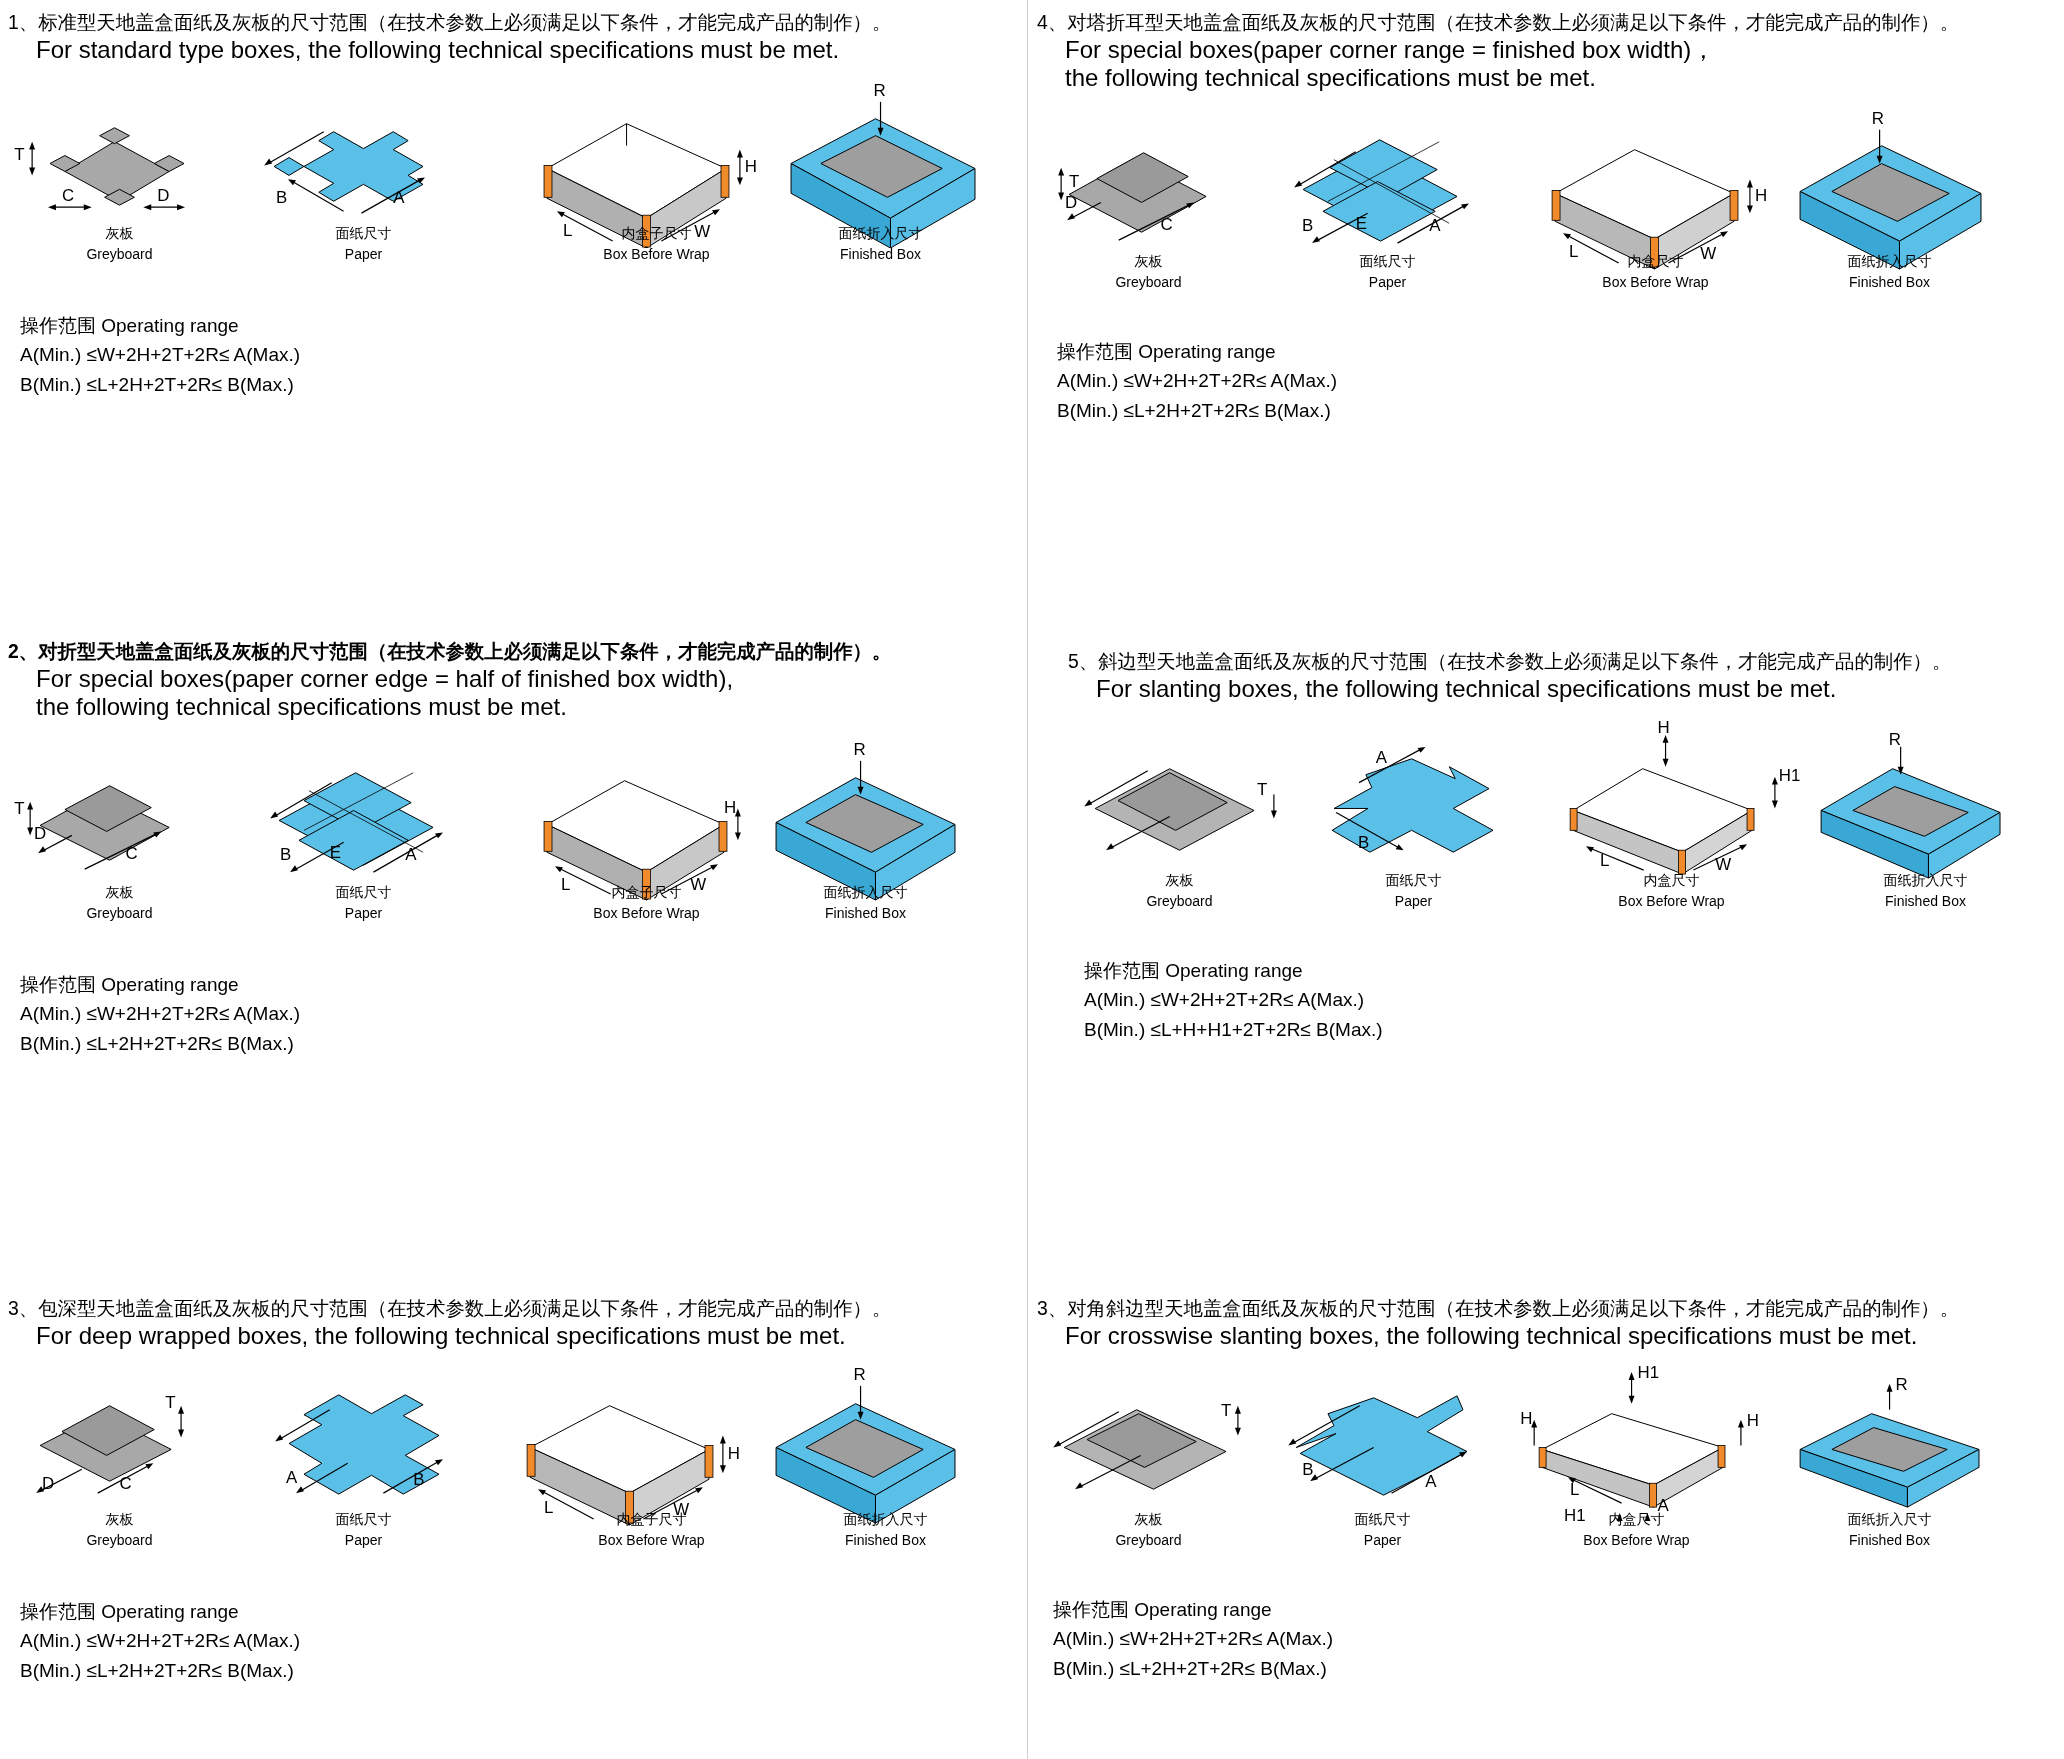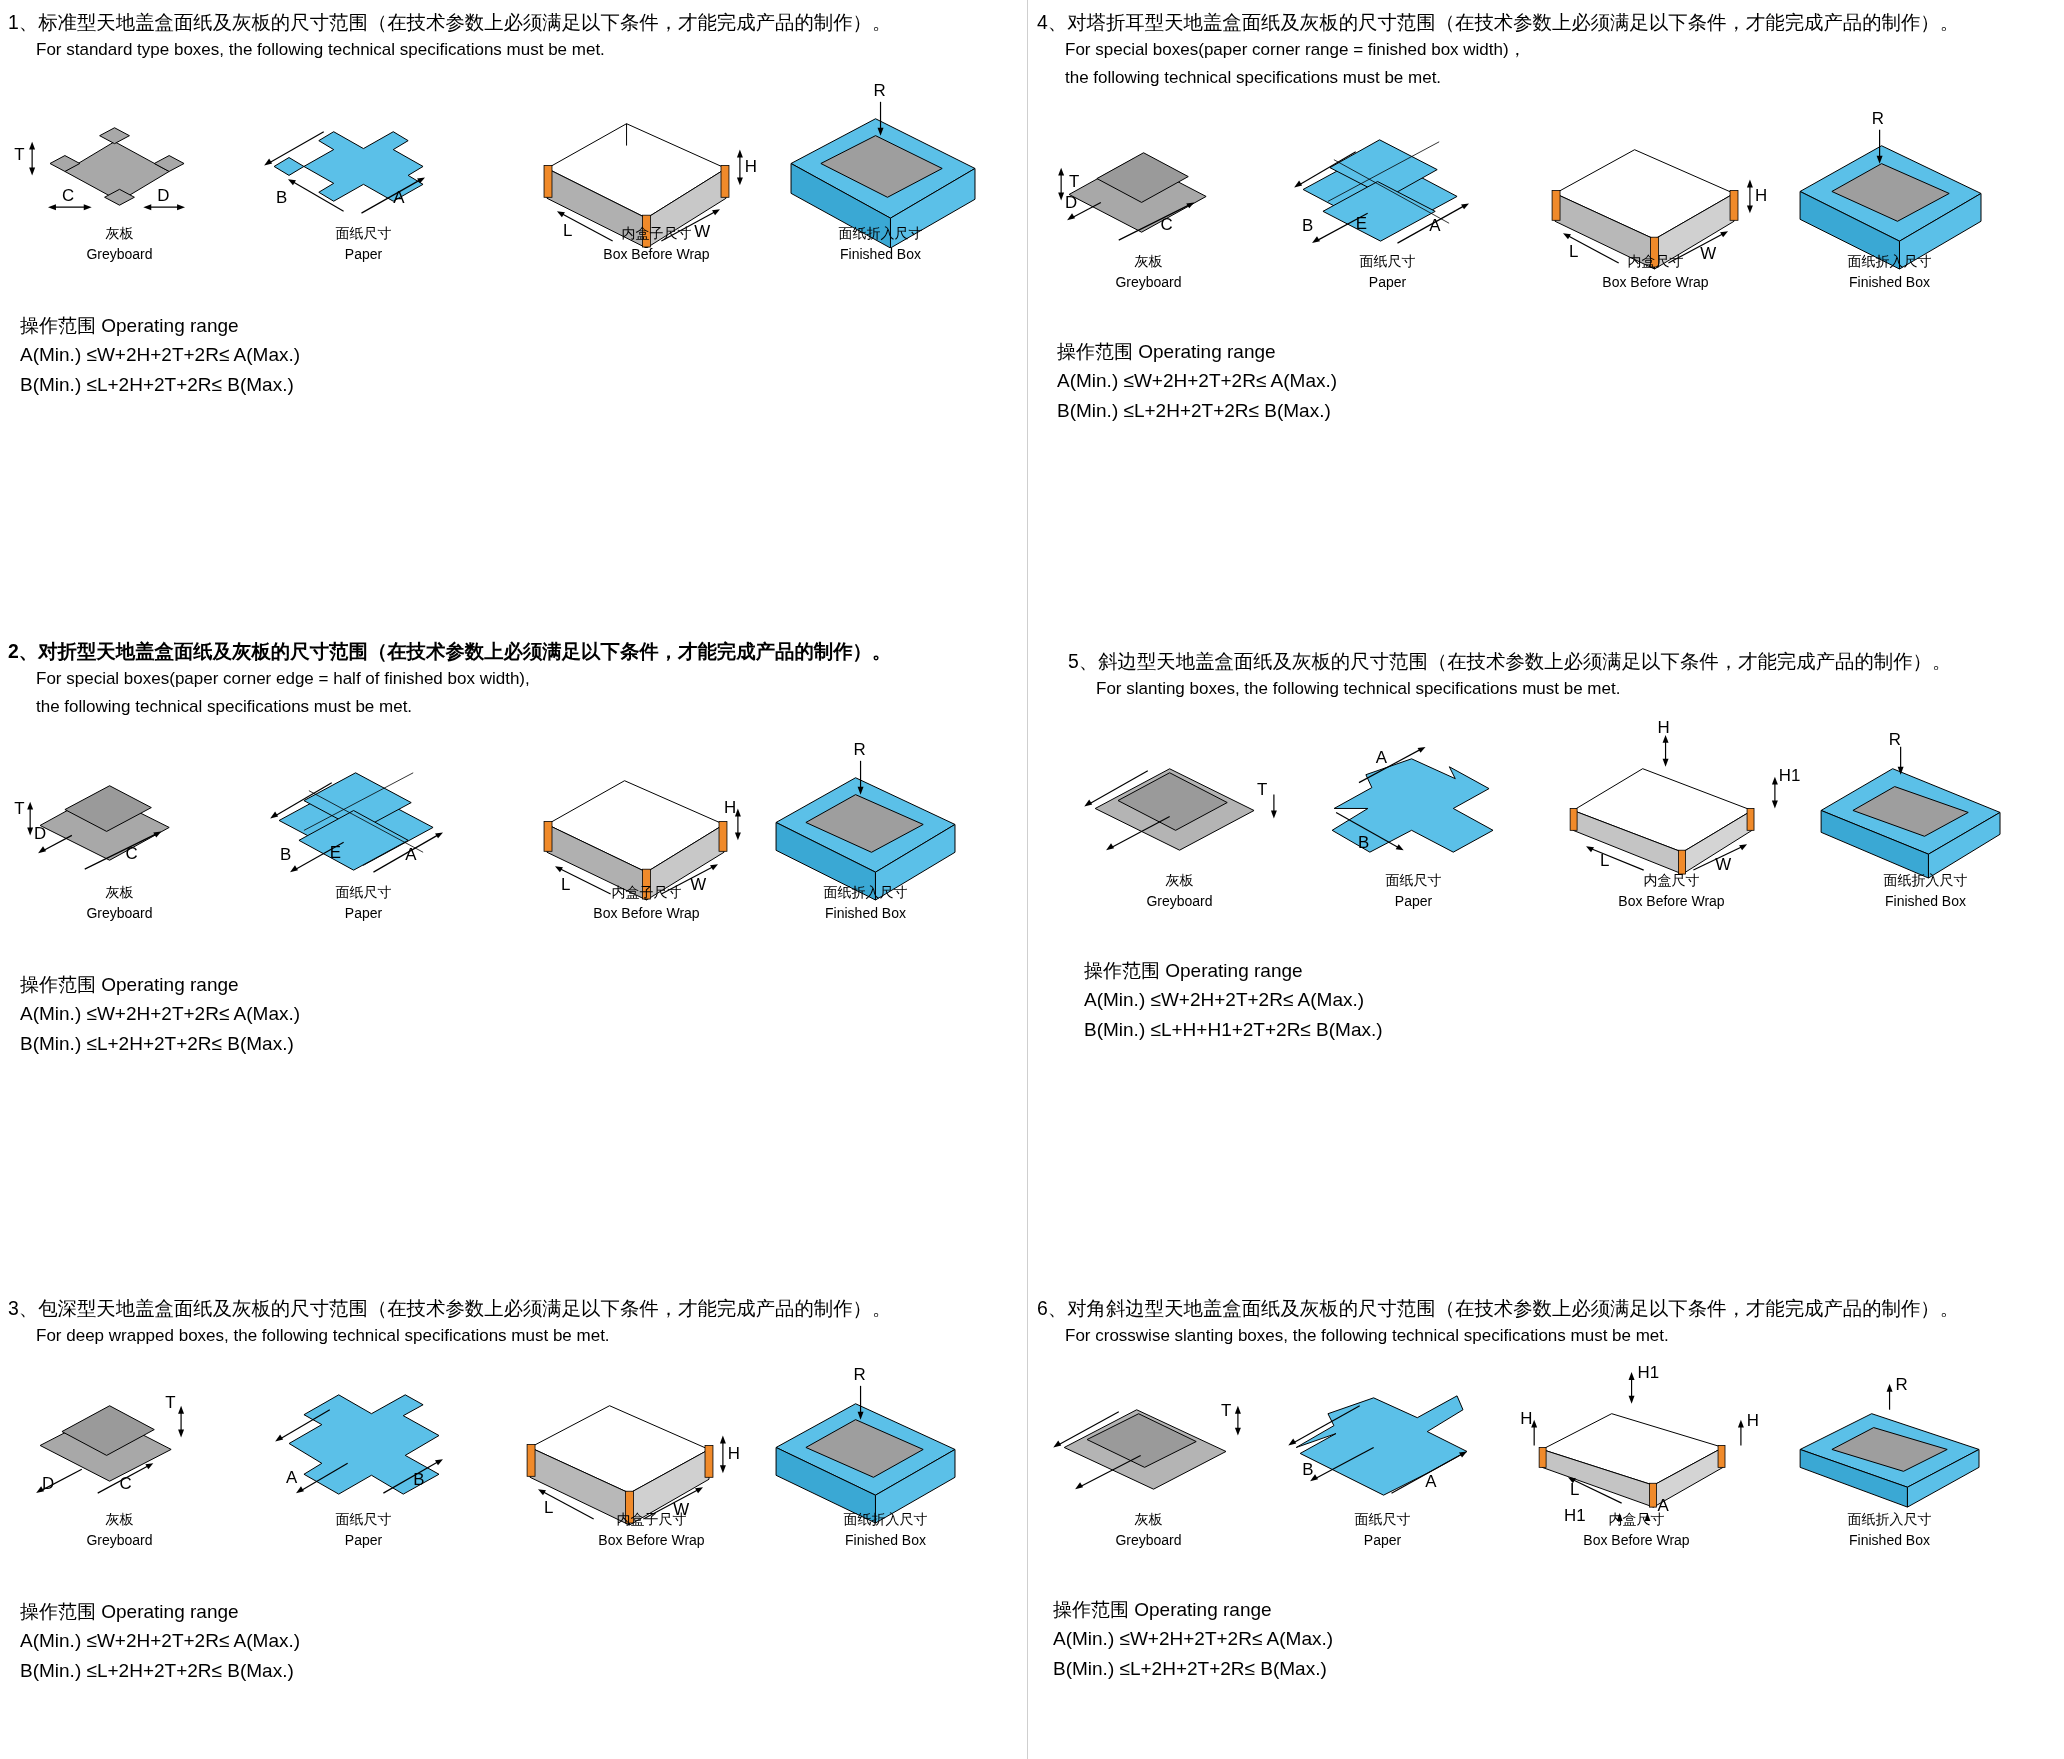--- a/index.html
+++ b/index.html
@@ -4,21 +4,21 @@
 <style>
   html,body{margin:0;padding:0;background:#ffffff;}
   body{width:2065px;height:1759px;font-family:"Liberation Sans",sans-serif;color:#000;}
   .page{position:relative;width:2065px;height:1759px;}
   .divider{position:absolute;top:0;left:1027px;width:1px;height:1759px;background:#cfcfcf;}
   .col{position:absolute;top:0;width:1027px;height:1759px;}
   .col.left{left:0;}
   .col.right{left:1029px;}
   .sec{position:absolute;width:100%;}
   .hdr{font-size:19.4px;line-height:28px;}
-  .sub{font-size:17px;line-height:28px;}
+  .sub{font-size:24px;line-height:28px;}
   .indent1{margin-left:36px;}
   .range-title{font-size:19px;line-height:28px;}
   .range-line{font-size:19px;line-height:30px;}
   .figrow{position:relative;height:214px;margin-top:8px;}
   .fig{position:absolute;top:0;}
   .caption{position:absolute;text-align:center;font-size:14px;line-height:21px;width:219px;}
   .caption .cn{display:block;}
   .caption .en{display:block;}
   svg{display:block;}
   .lbl{font-family:"Liberation Sans",sans-serif;font-size:17px;}
@@ -495,21 +495,21 @@
           <span class="en">Finished Box</span>
         </div>
       </div>
 
       <div class="range-title" style="margin-left:24px;margin-top:24px;">操作范围 Operating range</div>
       <div class="range-line" style="margin-left:24px;">A(Min.) ≤W+2H+2T+2R≤ A(Max.)</div>
       <div class="range-line" style="margin-left:24px;">B(Min.) ≤L+H+H1+2T+2R≤ B(Max.)</div>
     </div>
 
     <div class="sec" style="top:1294px;left:0;">
-      <div class="hdr" style="margin-left:8px;">6、对角斜边型天地盖盒面纸及灰板的尺寸范围（在技术参数上必须满足以下条件，才能完成产品的制作）。</div>
+      <div class="hdr" style="margin-left:8px;">3、对角斜边型天地盖盒面纸及灰板的尺寸范围（在技术参数上必须满足以下条件，才能完成产品的制作）。</div>
       <div class="sub indent1">For crosswise slanting boxes, the following technical specifications must be met.</div>
 
       <div class="figrow" style="margin-top:12px;">
         <div class="fig" style="left:10px;top:18px;">
           <svg width="239" height="134" viewBox="0 0 240 135">
             <polygon points="25,68 98,30 188,72 115,110" fill="#b4b4b4" stroke="#000" stroke-width="1"></polygon>
             <polygon points="48,60 100,34 158,62 106,88" fill="#9a9a9a" stroke="#000" stroke-width="1"></polygon>
             <line x1="200" y1="30" x2="200" y2="52" stroke="#000" stroke-width="1.2"></line>
             <polygon points="200,26 197,34 203,34" fill="#000"></polygon>
             <polygon points="200,56 197,48 203,48" fill="#000"></polygon>

